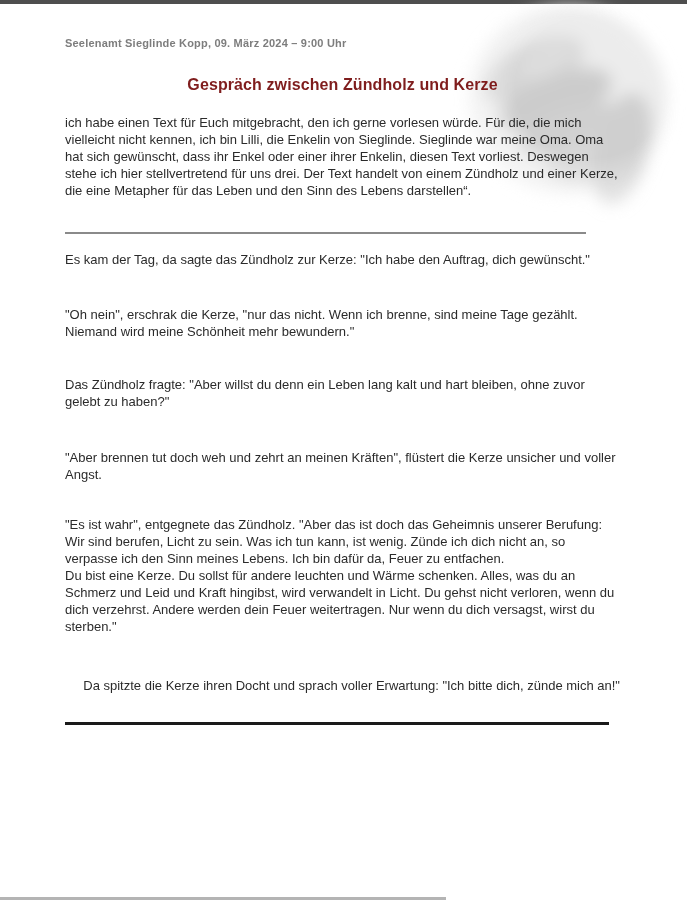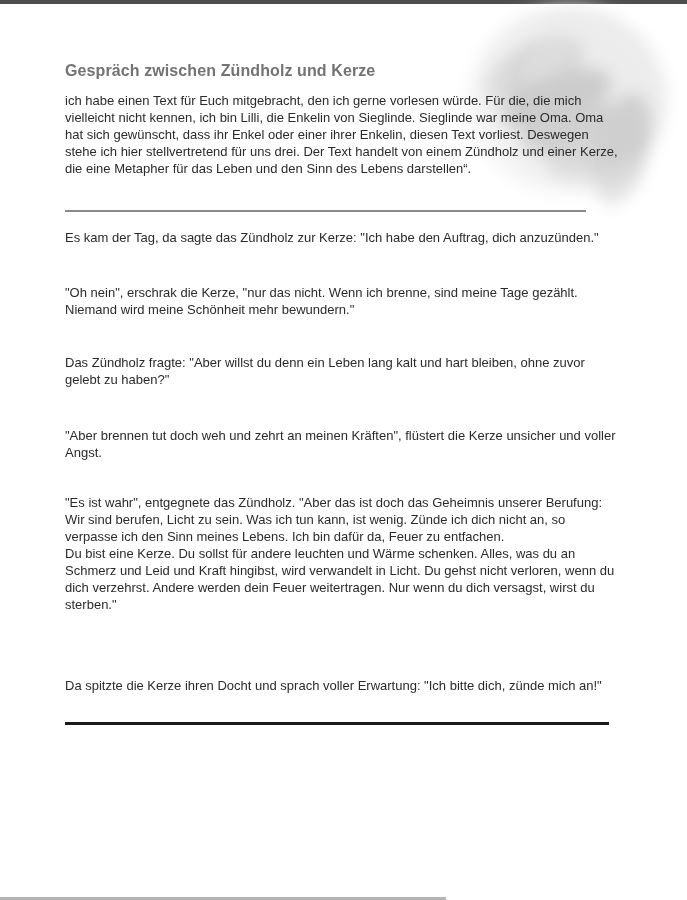--- a/index.html
+++ b/index.html
@@ -41,43 +41,44 @@
   .doc-header {
     font-size: 11px; line-height: 14px;
     font-weight: bold;
     color: #7d7d7d;
     letter-spacing: 0.2px;
   }
   h1.doc-title {
     margin: 25px 0 0 0;
     font-size: 16px; line-height: 19px;
     font-weight: bold;
-    color: #737373;
+    color: #7f1d1d;
     letter-spacing: 0.1px;
+    text-align: center;
   }
   p { margin: 0; }
   .salutation { margin-top: 13px; }
-  .intro { margin-top: 12px; }
+  .intro { margin-top: 20px; }
   hr.thin {
     border: none; height: 2px;
     background: #8a8a8a;
     width: 521px; margin: 33px 0 0 0;
   }
   hr.thick {
     border: none; height: 3px;
     background: #1a1a1a;
     width: 544px; margin: 28px 0 0 0;
   }
   .p1 { margin-top: 17px; }
   .p2 { margin-top: 38px; }
   .p3 { margin-top: 36px; }
   .p4 { margin-top: 39px; }
   .p5 { margin-top: 33px; }
   .p6 { }
-  .p7 { margin-top: 64px; }
+  .p7 { margin-top: 42px; text-align: right; }
   .closing { margin-top: 40px; }
 </style>
 </head>
 <body>
 
 <div class="page">
 
   <div class="top-edge"></div>
 
   <div class="hands">
@@ -94,29 +95,30 @@
         <ellipse cx="138" cy="130" rx="58" ry="23" fill="#d0d0d0" transform="rotate(-15 138 130)"></ellipse>
         <ellipse cx="158" cy="160" rx="50" ry="21" fill="#d8d8d8" transform="rotate(-10 158 160)"></ellipse>
         <ellipse cx="185" cy="150" rx="27" ry="58" fill="#cfcfcf" transform="rotate(14 185 150)"></ellipse>
         <ellipse cx="110" cy="60" rx="30" ry="16" fill="#dddddd" transform="rotate(-30 110 60)"></ellipse>
       </g>
     </svg>
   </div>
 
   <div class="content">
 
+    <div class="doc-header">Seelenamt Sieglinde Kopp, 09. März 2024 – 9:00 Uhr</div>
 
     <h1 class="doc-title">Gespräch zwischen Zündholz und Kerze</h1>
 
 
     <p class="intro">ich habe einen Text für Euch mitgebracht, den ich gerne vorlesen würde. Für die, die mich vielleicht nicht kennen, ich bin Lilli, die Enkelin von Sieglinde. Sieglinde war meine Oma. Oma hat sich gewünscht, dass ihr Enkel oder einer ihrer Enkelin, diesen Text vorliest. Deswegen stehe ich hier stellvertretend für uns drei. Der Text handelt von einem Zündholz und einer Kerze, die eine Metapher für das Leben und den Sinn des Lebens darstellen“.</p>
 
     <hr class="thin">
 
-    <p class="p1">Es kam der Tag, da sagte das Zündholz zur Kerze: "Ich habe den Auftrag, dich anzuzünden."</p>
+    <p class="p1">Es kam der Tag, da sagte das Zündholz zur Kerze: "Ich habe den Auftrag, dich gewünscht."</p>
     <p class="p2">"Oh nein", erschrak die Kerze, "nur das nicht. Wenn ich brenne, sind meine Tage gezählt. Niemand wird meine Schönheit mehr bewundern."</p>
     <p class="p3">Das Zündholz fragte: "Aber willst du denn ein Leben lang kalt und hart bleiben, ohne zuvor gelebt zu haben?"</p>
     <p class="p4">"Aber brennen tut doch weh und zehrt an meinen Kräften", flüstert die Kerze unsicher und voller Angst.</p>
     <p class="p5">"Es ist wahr", entgegnete das Zündholz. "Aber das ist doch das Geheimnis unserer Berufung: Wir sind berufen, Licht zu sein. Was ich tun kann, ist wenig. Zünde ich dich nicht an, so verpasse ich den Sinn meines Lebens. Ich bin dafür da, Feuer zu entfachen.</p>
     <p class="p6">Du bist eine Kerze. Du sollst für andere leuchten und Wärme schenken. Alles, was du an Schmerz und Leid und Kraft hingibst, wird verwandelt in Licht. Du gehst nicht verloren, wenn du dich verzehrst. Andere werden dein Feuer weitertragen. Nur wenn du dich versagst, wirst du sterben."</p>
     <p class="p7">Da spitzte die Kerze ihren Docht und sprach voller Erwartung: "Ich bitte dich, zünde mich an!"</p>
 
     <hr class="thick">
 
 

